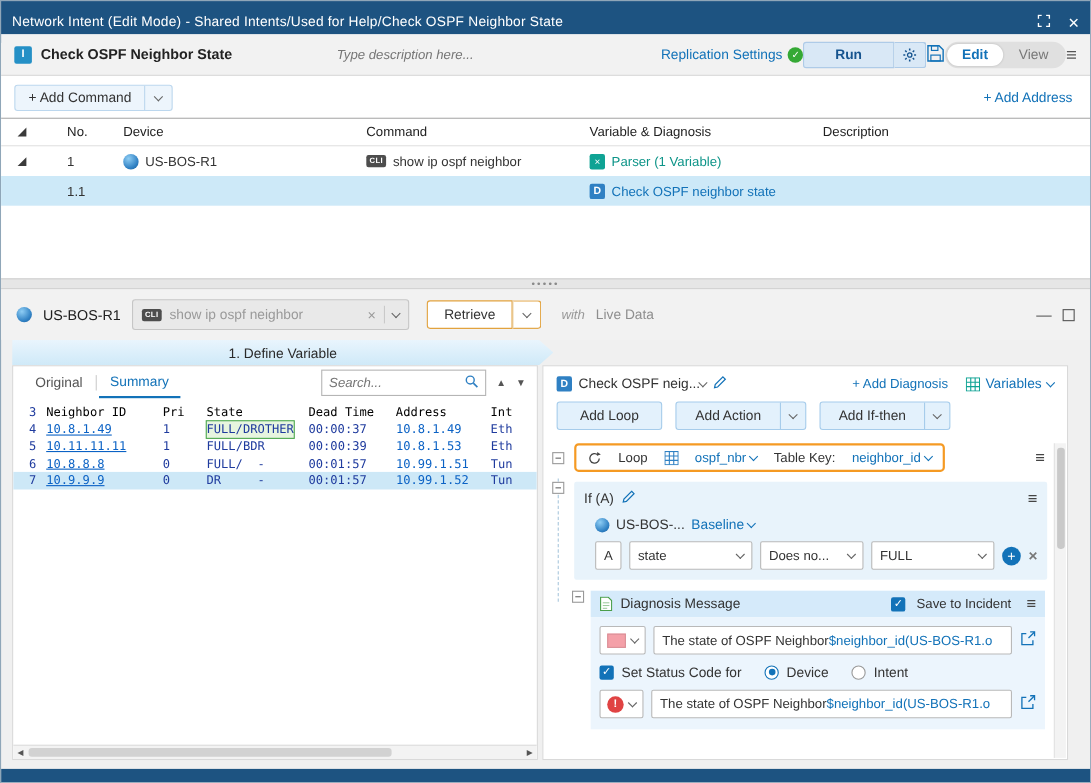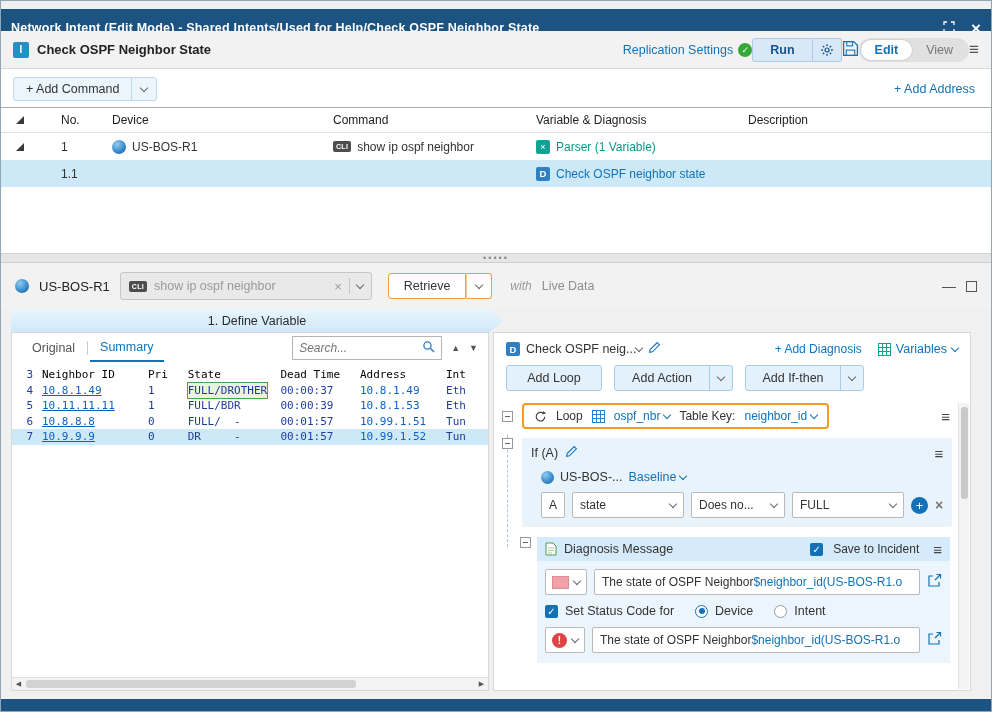--- a/index.html
+++ b/index.html
@@ -1,35 +1,35 @@
 <!DOCTYPE html>
 <html><head>
 <meta charset="utf-8">
 <style>
 *{margin:0;padding:0;box-sizing:border-box;}
 body{width:992px;height:712px;font-family:"Liberation Sans",sans-serif;font-size:12px;color:#333;background:#fff;}
 #app{position:relative;width:992px;height:712px;background:#f0f0f0;border:1px solid #8fa6b8;overflow:hidden;}
 
 
-.titlebar{position:absolute;left:0;top:8px;right:0;height:38px;background:#1d5381;display:flex;align-items:center;padding:0 10px;color:#fff;font-weight:bold;}
+.titlebar{position:absolute;left:0;top:0;right:0;height:38px;background:#1d5381;display:flex;align-items:center;padding:0 10px;color:#fff;}
 .titlebar .title{font-size:12.5px;letter-spacing:.2px;}
 .tb-icons{margin-left:auto;display:flex;gap:16px;align-items:center;}
 .close-x{font-size:17px;line-height:1;}
 
 
 .toolbar{position:absolute;left:0;top:30px;right:0;height:38px;background:#f2f2f2;border-bottom:1px solid #d8d8d8;display:flex;align-items:center;padding:0 12px;}
 .intent-icon{width:16px;height:16px;background:#2590c6;border-radius:2px;color:#fff;font-weight:bold;font-size:10px;display:flex;align-items:center;justify-content:center;}
 .intent-name{font-weight:bold;font-size:13px;color:#222;margin-left:8px;}
 .desc-input{margin-left:95px;width:230px;border:none;background:transparent;font-style:italic;color:#999;font-size:12px;outline:none;font-family:"Liberation Sans",sans-serif;}
 .tb-right{margin-left:auto;display:flex;align-items:center;}
 .link{color:#1272b8;}
 .rep-link{display:flex;align-items:center;gap:5px;font-size:12.5px;}
 .gcheck{width:14px;height:14px;border-radius:50%;background:#35a935;color:#fff;font-size:9px;display:flex;align-items:center;justify-content:center;}
 .run-group{display:flex;}
-.run-btn{background:#d9e8f6;border:1px solid #aecbe8;border-radius:3px 0 0 3px;padding:4px 17px;font-weight:bold;color:#16548f;font-size:12.5px;}
+.run-btn{background:#d9e8f6;border:1px solid #aecbe8;border-radius:3px 0 0 3px;padding:4px 28px;font-weight:bold;color:#16548f;font-size:12.5px;}
 .run-gear{background:#d9e8f6;border:1px solid #aecbe8;border-left:none;border-radius:0 3px 3px 0;padding:3px 7px;display:flex;align-items:center;}
 .toggle{background:#e0e0e0;border-radius:13px;display:flex;padding:2px;}
 .toggle .seg{padding:3px 14px;border-radius:11px;font-size:12.5px;color:#777;}
 .toggle .seg.active{background:#fff;color:#1272b8;font-weight:bold;box-shadow:0 0 2px rgba(0,0,0,.2);}
 .menu-btn{font-size:17px;color:#555;line-height:1;}
 
 
 .cmd-section{position:absolute;left:0;top:68px;right:0;height:184px;background:#fff;}
 .cmd-toprow{display:flex;align-items:center;padding:8px 16px 6px 12px;}
 .add-cmd{display:flex;border:1px solid #bcd7ee;background:#edf5fc;border-radius:3px;}
@@ -106,21 +106,21 @@
 .vars{display:flex;align-items:center;gap:5px;color:#1272b8;font-size:12.5px;}
 .rp-row2{display:flex;gap:12px;padding:0 12px;}
 .bbtn{background:#e3f1fc;border:1px solid #a6cceb;border-radius:3px;display:flex;}
 .bbtn .l{padding:5px 0;width:94px;text-align:center;font-size:12.5px;color:#333;}
 .bbtn .c{border-left:1px solid #a6cceb;padding:0 8px;display:flex;align-items:center;}
 .tree{position:relative;padding:12px 20px 0 8px;}
 .connector{position:absolute;left:13px;top:44px;height:112px;border-left:1px dashed #a9c7dd;}
 .minus{width:11px;height:11px;border:1px solid #999;background:#fff;flex:none;position:relative;z-index:1;}
 .minus::after{content:"";position:absolute;left:2px;right:2px;top:4px;height:1px;background:#666;}
 .trow{display:flex;align-items:center;}
-.loop-box{margin-left:9px;display:flex;align-items:center;gap:9px;border:2px solid #f59a23;border-radius:4px;padding:4px 10px;background:#fff;}
+.loop-box{margin-left:9px;display:flex;align-items:center;gap:15px;border:2px solid #f59a23;border-radius:4px;padding:4px 10px;background:#fff;}
 .bluetext{color:#1272b8;}
 .ddl{display:flex;align-items:center;gap:4px;}
 .ham{margin-left:auto;color:#444;font-size:15px;line-height:1;}
 .chev{width:6px;height:6px;border-right:1.3px solid #666;border-bottom:1.3px solid #666;transform:rotate(45deg);display:inline-block;margin-top:-3px;}
 .chev.b{border-color:#1272b8;}
 .ifwrap{display:flex;margin-top:9px;align-items:flex-start;}
 .if-panel{margin-left:9px;flex:1;background:#e8f3fb;padding:7px 9px 9px;border-radius:2px;}
 .if-head{display:flex;align-items:center;gap:7px;}
 .if-title{font-size:12.5px;color:#333;}
 .dev-row{display:flex;align-items:center;gap:6px;margin:9px 0 0 10px;font-size:12.5px;}
@@ -168,20 +168,21 @@
             <path d="M11 8 V11 H8"></path>
             <path d="M4 11 H1 V8"></path>
           </svg></span>
       <span class="close-x">×</span>
     </span>
   </div>
 
   <div class="toolbar">
     <span class="intent-icon">I</span>
     <span class="intent-name">Check OSPF Neighbor State</span>
+    <input class="desc-input" placeholder="Type description here..." style="">
     <span class="tb-right">
       <span class="rep-link link">
         <span>Replication Settings</span>
         <span class="gcheck">✓</span>
       </span>
       <span class="run-group">
         <span class="run-btn">Run</span>
         <span class="run-gear">
             <svg width="14" height="14" viewBox="0 0 14 14">
               <circle cx="7" cy="7" r="2" fill="none" stroke="#16548f" stroke-width="1.2"></circle>

